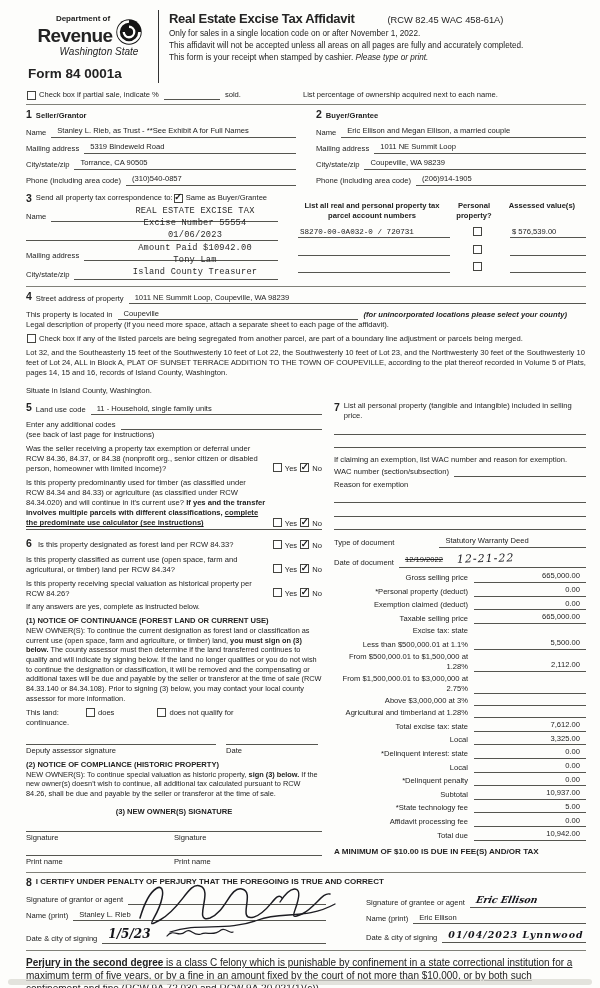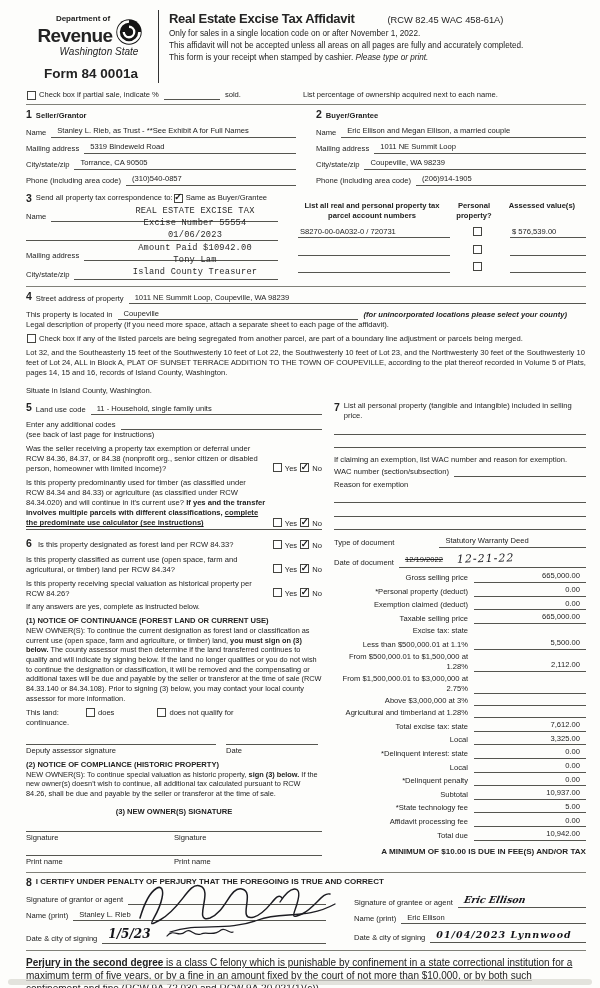--- a/index.html
+++ b/index.html
@@ -11,21 +11,21 @@
   }
   b { font-weight:bold; }
   
   .hdr { display:flex; margin-top:2px; }
   .logo { width:128px; flex:none; text-align:center; padding-top:4px; }
   .dept-top { font-size:8px; font-weight:bold; margin-left:-14px; }
   .rev-row { display:flex; align-items:center; justify-content:center; margin-top:-2px; }
   .revenue { font-size:19px; font-weight:bold; letter-spacing:-0.6px; }
   .swirl { margin-left:2px; margin-top:-6px; }
   .wa { font-size:10px; font-style:italic; margin-top:-3px; margin-left:18px; }
-  .form-no { font-size:13.5px; font-weight:bold; margin-top:7px; text-align:center; margin-left:2px; }
+  .form-no { font-size:13.5px; font-weight:bold; margin-top:7px; text-align:left; margin-left:2px; }
   .title-block { border-left:1.5px solid #333; padding-left:10px; margin-left:4px; }
   .title-row { white-space:nowrap; }
   .title { font-size:13px; font-weight:bold; letter-spacing:-0.3px; }
   .rcw { font-size:9.3px; margin-left:4px;padding-left:29px; }
   .hnote { font-size:8.2px; margin-top:1.5px; }
   
   .rule { border:none; border-top:1px solid #808078; margin:4px 0 3px 0; }
   .frow { display:flex; align-items:flex-end; margin-top:4.5px; }
   .frow .lbl { flex:none; margin-right:5px; }
   .fill { flex:1; border-bottom:1px solid #55554f; padding:0 2px 0.5px 6px; min-height:9px; }
@@ -41,21 +41,21 @@
   .blank-60 { width:56px; border-bottom:1px solid #55554f; height:9px; margin:0 5px; flex:none; }
   .pright { margin-left:62px; }
   
   .s3left { position:relative; }
   .stamp { position:absolute; left:64px; top:13px; width:210px; text-align:center;
            font-family:"Liberation Mono", monospace; font-size:8.7px; line-height:1.42;
            letter-spacing:0.2px; color:#2a2a2a; pointer-events:none; }
   .phead { display:flex; margin-top:9px; text-align:center; font-weight:bold; }
   .phead .c1 { width:148px; } .phead .c2 { width:56px; } .phead .c3 { width:72px; margin-left:4px; }
   .prow { display:flex; align-items:flex-end; height:17.5px; }
-  .prow .c1 { width:148px; border-bottom:1px solid #55554f; padding:0 2px 0.5px 2px; min-height:9px; }
+  .prow .c1 { width:148px; border-bottom:1px solid #55554f; padding:0 2px 0.5px 2px; min-height:9px;font-family:Liberation Mono, monospace; }
   .prow .c2 { width:56px; text-align:center; }
   .prow .c3 { width:72px; border-bottom:1px solid #55554f; margin-left:4px; padding:0 2px 0.5px 2px; min-height:9px; }
   
   .county-note { font-weight:bold; font-style:italic; white-space:nowrap; margin-left:6px; }
   .legal { margin-top:4px; }
   
   .qblock { position:relative; padding-right:56px; margin-top:4px; }
   .yn-abs { position:absolute; right:0; bottom:0; white-space:nowrap; }
   .qbold { font-weight:bold; }
   .qb-underline { border-bottom:1px solid #55554f; padding-bottom:1px; }
@@ -68,21 +68,21 @@
   .sig3 { font-weight:bold; text-align:center; margin-top:8px; }
   .siggrid { display:grid; grid-template-columns:1fr 1fr; column-gap:0; margin-top:14px; }
   .siggrid2 { margin-top:12px; }
   
   .blankline { border-bottom:1px solid #55554f; height:12.5px; }
   .tax { margin-top:3px; }
   .tax-row { display:flex; justify-content:flex-end; align-items:flex-end; margin-top:2.1px; }
   .tax-label { text-align:right; }
   .tax-value { width:106px; margin-left:6px; border-bottom:1px solid #55554f; text-align:right; padding:0 6px 0.5px 0; min-height:8.6px; flex:none; }
   .tax-hdr .tax-value { border-bottom:none; }
-  .minfee { font-weight:bold; text-align:right; font-size:8.1px; margin-top:6px; }
+  .minfee { font-weight:bold; text-align:left; font-size:8.1px; margin-top:6px; }
   .seeinstr { text-align:center; font-size:8.1px; }
   .s8left { position:relative; }
   .scrawl { position:absolute; left:104px; top:-16px; pointer-events:none; }
   .hand-lg { font-size:12px; font-weight:bold; }
   .hand-md { font-size:9.5px; }
   .strike { text-decoration:line-through; text-decoration-thickness:1px; }
   .docdate-hand { font-size:11px; margin-left:14px; display:inline-block; transform:rotate(-1.5deg); letter-spacing:1px; }
   
   .perjury { font-size:10px; margin-top:5px;text-decoration:underline; }
   .access { text-align:center; font-size:8.3px; margin-top:4px; }
@@ -482,21 +482,21 @@
     </div>
   </div>
 
   <hr class="rule" style="margin-top:5px;">
 
   <div>
     <div style="display:flex; align-items:center;">
       <span class="secnum">8</span>
       <b style="font-size:8px;">I CERTIFY UNDER PENALTY OF PERJURY THAT THE FOREGOING IS TRUE AND CORRECT</b>
     </div>
-    <div class="grid2" style="grid-template-columns:300px 1fr; column-gap:28px;">
+    <div class="grid2" style="grid-template-columns:300px 1fr; column-gap:40px;">
       <div class="s8left">
         <svg class="scrawl" width="215" height="66" viewBox="0 0 215 66">
           <path d="M10,44 C20,10 36,6 32,24 C28,44 12,56 30,46 C52,34 58,8 70,12 C84,16 62,50 80,44 C96,38 100,12 112,15 C126,18 106,48 124,43 C140,38 146,16 152,24" stroke="#1c1c22" stroke-width="1.5" fill="none" stroke-linecap="round"></path>
           <path d="M40,58 C70,48 96,58 128,46 C152,37 176,46 205,30" stroke="#1c1c22" stroke-width="1.3" fill="none" stroke-linecap="round"></path>
           <path d="M150,28 C160,12 172,10 168,26 C165,40 158,46 172,40 C186,33 192,18 200,20" stroke="#1c1c22" stroke-width="1.4" fill="none" stroke-linecap="round"></path>
         </svg>
         <div class="frow" style="margin-top:5px;">
           <span class="lbl">Signature of grantor or agent</span>
           <span class="fill"></span>
         </div>

